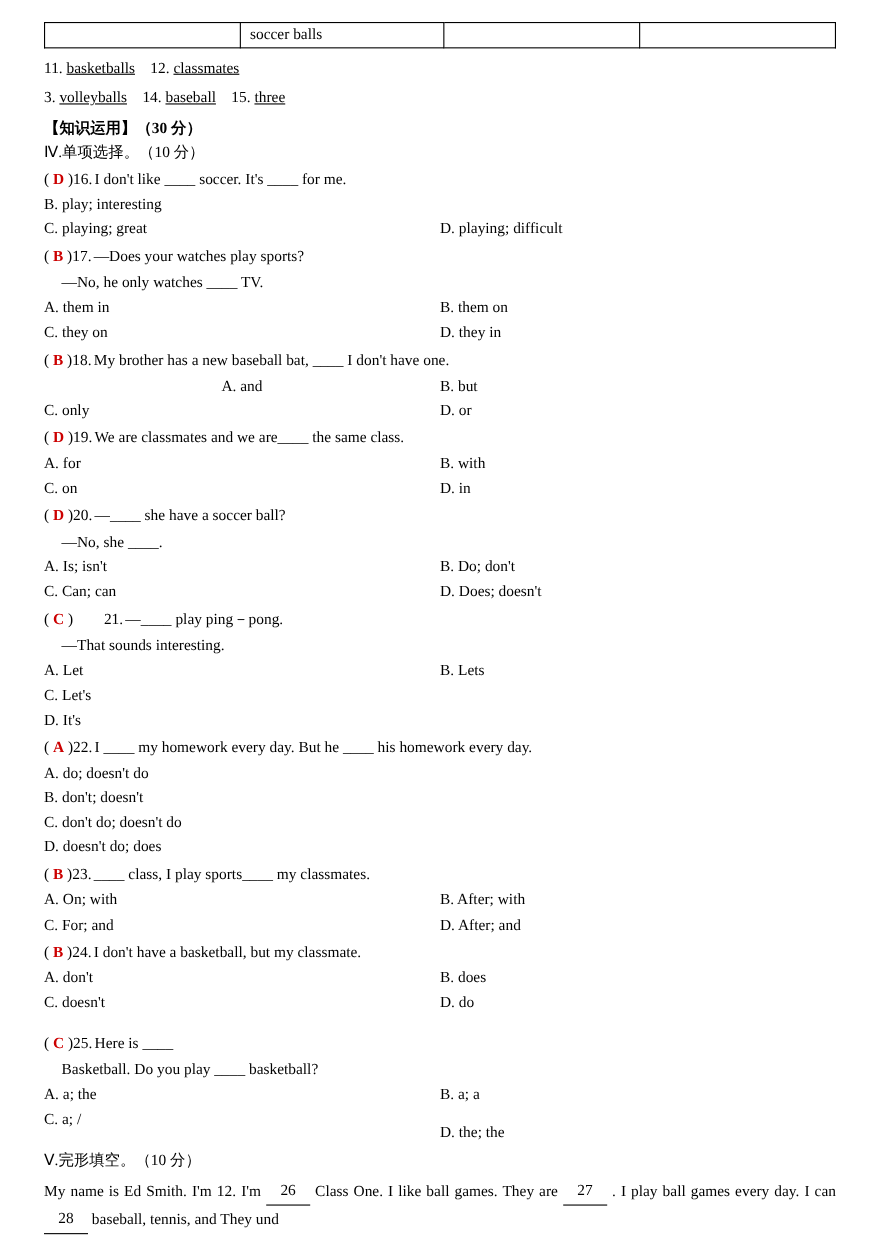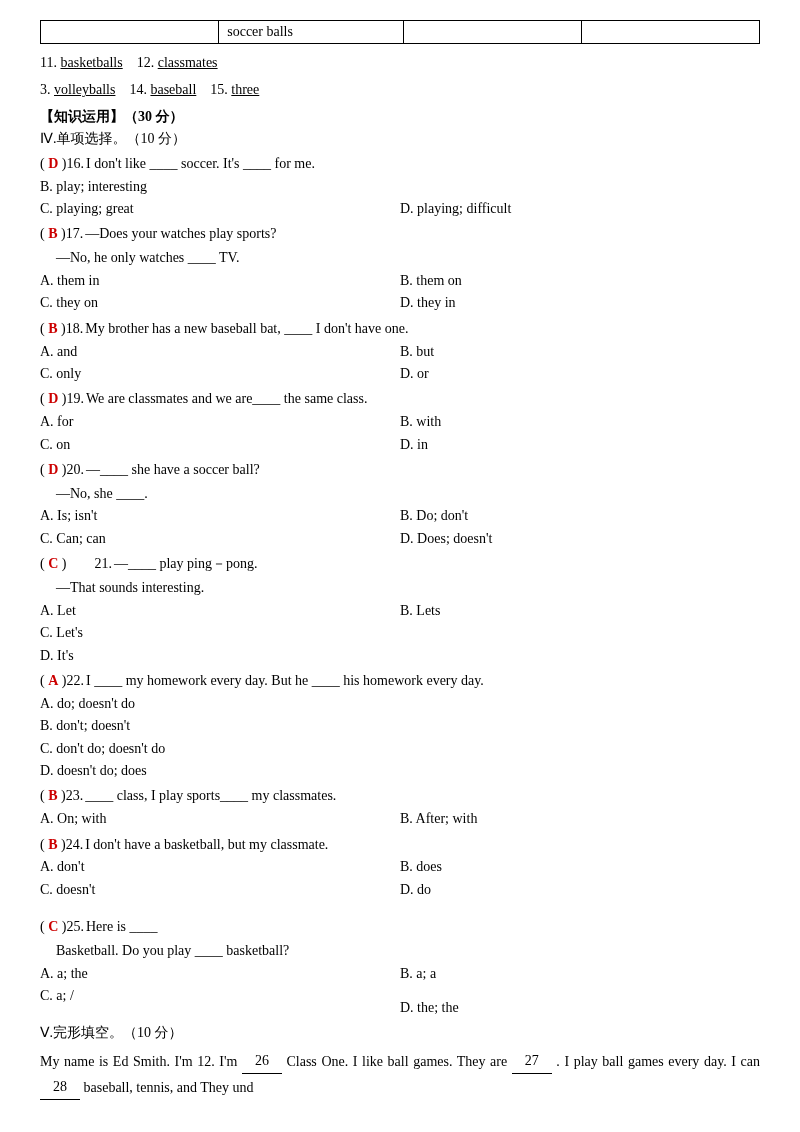--- a/index.html
+++ b/index.html
@@ -104,21 +104,21 @@
         <div style="width: 50%;">B. them on</div>
       </div>
       <div style="display: flex; line-height: 1.6;">
         <div style="width: 50%;">C. they on</div>
         <div style="width: 50%;">D. they in</div>
       </div>
     </div>
     <div style="margin-bottom: 2px;">
       <div style="line-height: 1.7;"><span>( <span style="color:#c00;font-weight:bold;">B</span> )</span><span style="margin-right: 2px;">18.</span><span>My brother has a new baseball bat, ____ I don't have one.</span></div>
       <div style="display: flex; line-height: 1.6;">
-        <div style="width: 50%;">A. and</div>
+        <div style="width: 50%; text-align: center;">A. and</div>
         <div style="width: 50%;">B. but</div>
       </div>
       <div style="display: flex; line-height: 1.6;">
         <div style="width: 50%;">C. only</div>
         <div style="width: 50%;">D. or</div>
       </div>
     </div>
     <div style="margin-bottom: 2px;">
       <div style="line-height: 1.7;"><span>( <span style="color:#c00;font-weight:bold;">D</span> )</span><span style="margin-right: 2px;">19.</span><span>We are classmates and we are____ the same class.</span></div>
       <div style="display: flex; line-height: 1.6;">
@@ -157,20 +157,24 @@
       <div style="line-height: 1.6;">A. do; doesn't do</div>
       <div style="line-height: 1.6;">B. don't; doesn't</div>
       <div style="line-height: 1.6;">C. don't do; doesn't do</div>
       <div style="line-height: 1.6;">D. doesn't do; does</div>
     </div>
     <div style="margin-bottom: 2px;">
       <div style="line-height: 1.7;"><span>( <span style="color:#c00;font-weight:bold;">B</span> )</span><span style="margin-right: 2px;">23.</span><span>____ class, I play sports____ my classmates.</span></div>
       <div style="display: flex; line-height: 1.6;">
         <div style="width: 50%;">A. On; with</div>
         <div style="width: 50%;">B. After; with</div>
+      </div>
+      <div style="display: flex; line-height: 1.6;">
+        <div style="width: 50%;">C. For; and</div>
+        <div style="width: 50%;">D. After; and</div>
       </div>
     </div>
     <div style="margin-bottom: 14px;">
       <div style="line-height: 1.7;"><span>( <span style="color:#c00;font-weight:bold;">B</span> )</span><span style="margin-right: 2px;">24.</span><span>I don't have a basketball, but my classmate.</span></div>
       <div style="display: flex; line-height: 1.6;">
         <div style="width: 50%;">A. don't</div>
         <div style="width: 50%;">B. does</div>
       </div>
       <div style="display: flex; line-height: 1.6;">
         <div style="width: 50%;">C. doesn't</div>

